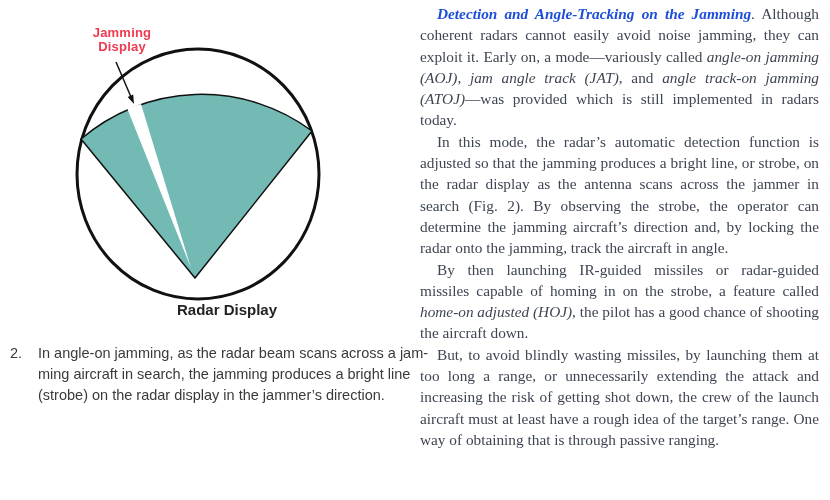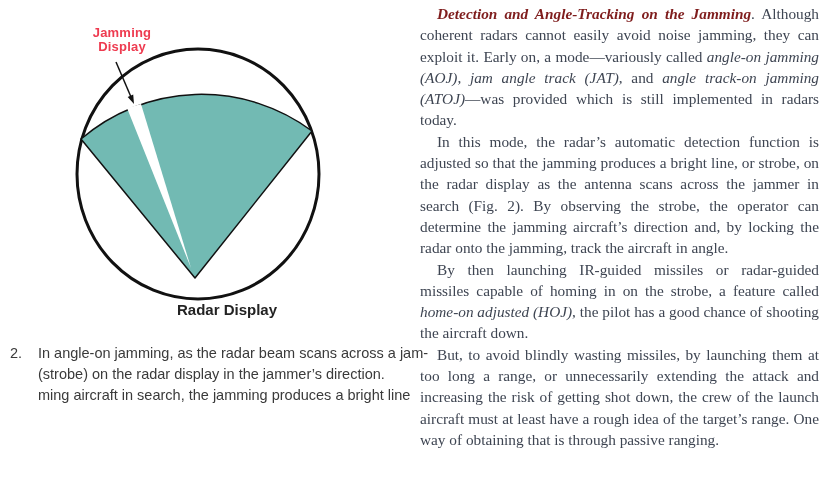--- a/index.html
+++ b/index.html
@@ -80,21 +80,21 @@
     font-size: 15.3px;
     line-height: 21.3px;
     color: #3e4552;
     text-align: justify;
   }
   .article p {
     margin: 0;
     text-indent: 17px;
   }
   .run-i { font-style: italic; }
-  .run-bi { font-weight: bold; font-style: italic; color: #7f1d1d; }
+  .run-bi { font-weight: bold; font-style: italic; color: #1d4ed8; }
 </style>
 </head>
 <body>
 
 <div class="page">
 
   <figure class="figure-wrap">
 
     <svg class="diagram-svg" width="415" height="340" viewBox="0 0 415 340">
 
@@ -112,22 +112,22 @@
       <div>Jamming</div>
       <div>Display</div>
     </div>
 
     <div class="display-label">Radar Display</div>
 
     <figcaption class="caption">
       <span class="cap-num">2.</span>
       <span class="cap-text">
         <span class="cap-line">In angle-on jamming, as the radar beam scans across a jam-</span>
+        <span class="cap-line">ming aircraft in search, the jamming produces a bright line</span>
         <span class="cap-line">(strobe) on the radar display in the jammer’s direction.</span>
-        <span class="cap-line">ming aircraft in search, the jamming produces a bright line</span>
       </span>
     </figcaption>
   </figure>
 
   <section class="article">
     <p><span class="run-bi">Detection and Angle-Tracking on the Jamming</span><span>. Although coherent radars cannot easily avoid noise jamming, they can exploit it. Early on, a mode—variously called </span><span class="run-i">angle-on jamming (AOJ)</span><span>, </span><span class="run-i">jam angle track (JAT)</span><span>, and </span><span class="run-i">angle track-on jamming (ATOJ)</span><span>—was provided which is still implemented in radars today.</span></p>
     <p><span>In this mode, the radar’s automatic detection function is adjusted so that the jamming produces a bright line, or strobe, on the radar display as the antenna scans across the jammer in search (Fig. 2). By observing the strobe, the operator can determine the jamming aircraft’s direction and, by locking the radar onto the jamming, track the aircraft in angle.</span></p>
     <p><span>By then launching IR-guided missiles or radar-guided missiles capable of homing in on the strobe, a feature called </span><span class="run-i">home-on adjusted (HOJ)</span><span>, the pilot has a good chance of shooting the aircraft down.</span></p>
     <p><span>But, to avoid blindly wasting missiles, by launching them at too long a range, or unnecessarily extending the attack and increasing the risk of getting shot down, the crew of the launch aircraft must at least have a rough idea of the target’s range. One way of obtaining that is through passive ranging.</span></p>
   </section>

